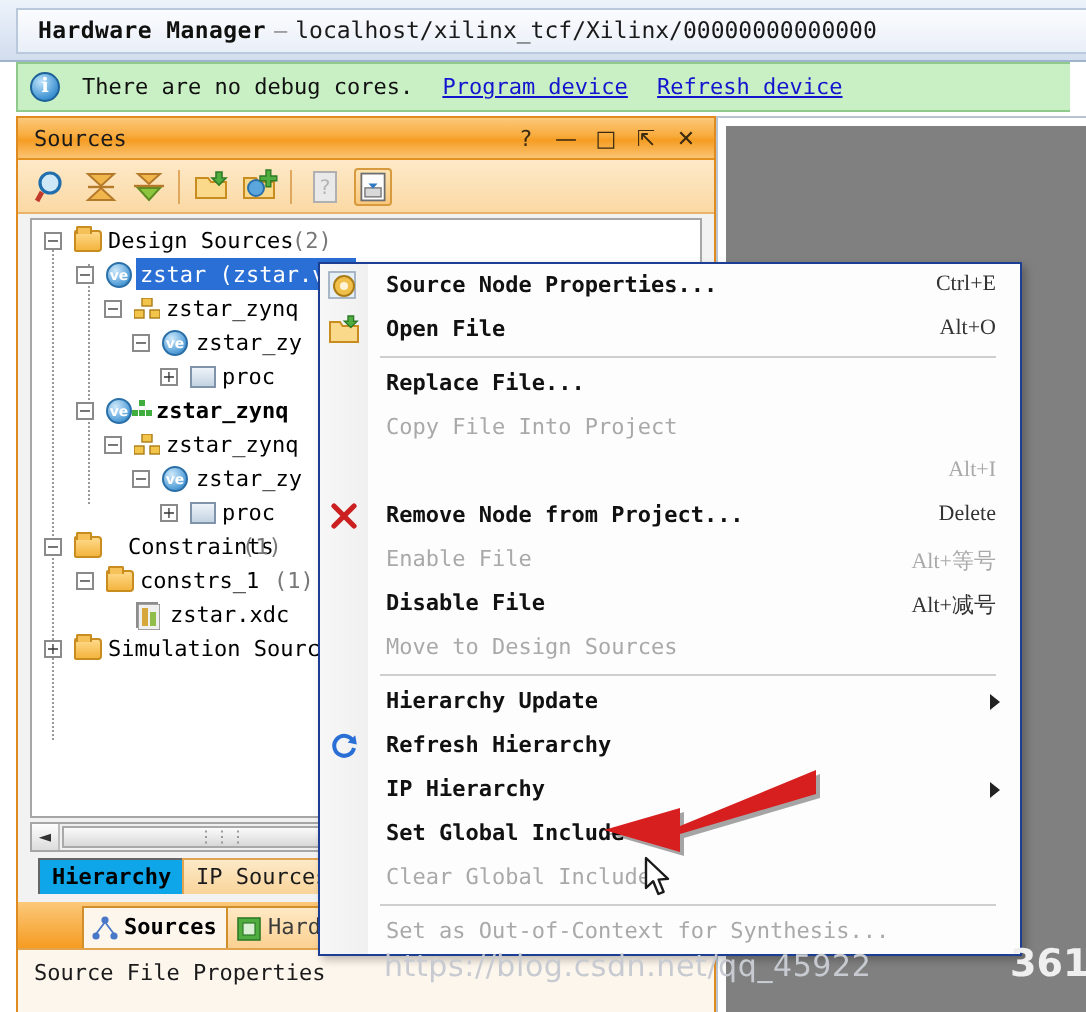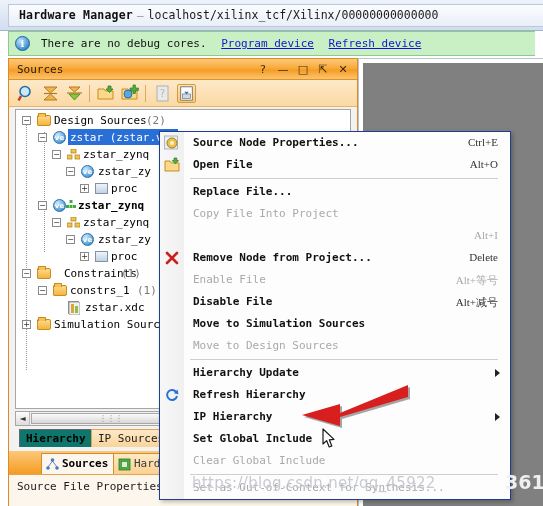--- a/index.html
+++ b/index.html
@@ -151,21 +151,21 @@
     color:#8a8a8a; font-size:8px; text-align:center; line-height:10px;
   }
 
   
   #tabs-row { position:absolute; left:6px; top:370px; width:336px; height:20px; }
   .vtab {
     position:absolute; top:0; height:18px; padding:2px 6px 0 6px; font-size:11px;
     background:linear-gradient(to bottom,#fde9c8,#f9d49a);
     border:1px solid #e0a351; border-bottom:none; color:#1a1a1a; cursor:pointer;
   }
-  .vtab.active { font-weight:bold; background:#0f766e; border-color:#666; color:#000; }
+  .vtab.active { font-weight:bold; background:#0ea5e9; border-color:#666; color:#000; }
 
   
   #bottom-tabs { position:absolute; left:0; top:392px; width:348px; height:23px;
     background:linear-gradient(to bottom,#fcc87a,#f59c22); }
   .btab {
     position:absolute; top:2px; height:21px; padding:3px 6px 0 20px; font-size:11px;
     border:1px solid #d08f2a; border-bottom:none; cursor:pointer;
   }
   .btab.active { background:#fdf6ec; font-weight:bold; color:#000; border-color:#d08f2a; }
   .btab.inactive { background:linear-gradient(to bottom,#ffe9c5,#fbd091); color:#3b3b3b; }
@@ -518,24 +518,20 @@
   <div class="mi disabled">
     <span class="mlabel">Enable File</span>
     <span class="mkey">Alt+等号</span>
   </div>
 
   <div class="mi">
     <span class="mlabel">Disable File</span>
     <span class="mkey">Alt+减号</span>
   </div>
 
-  <div class="mi">
-    <span class="mlabel">Move to Simulation Sources</span>
-    <span class="mkey"></span>
-  </div>
 
   <div class="mi disabled">
     <span class="mlabel">Move to Design Sources</span>
     <span class="mkey"></span>
   </div>
 
   <div class="msep"></div>
 
   <div class="mi">
     <span class="mlabel">Hierarchy Update</span>

